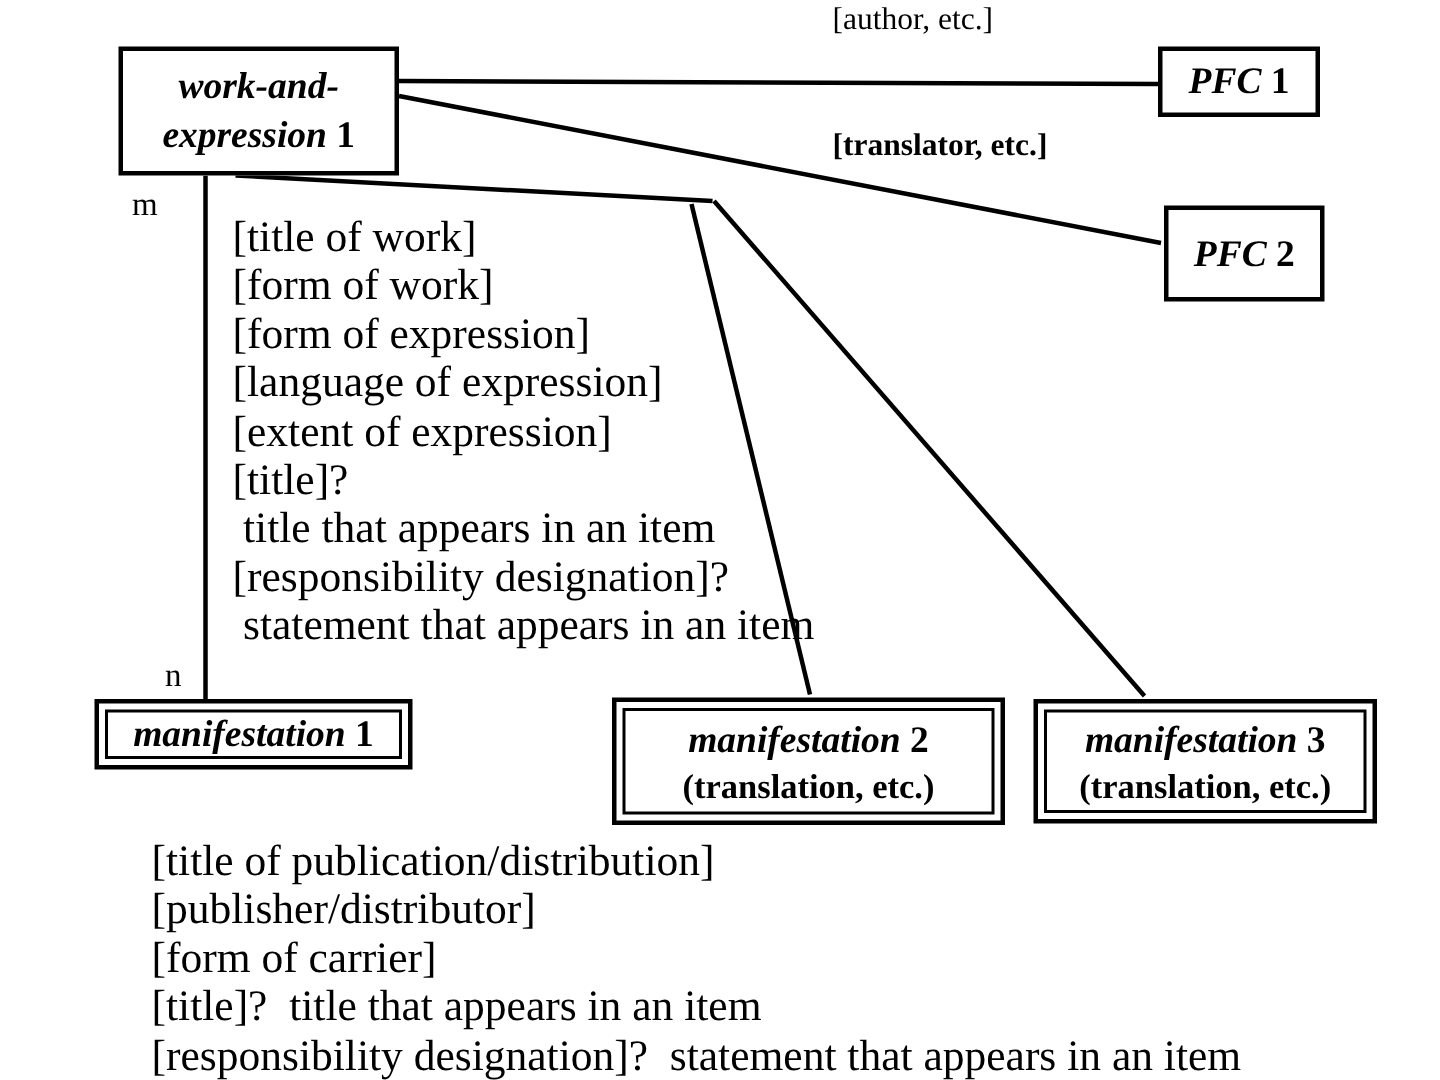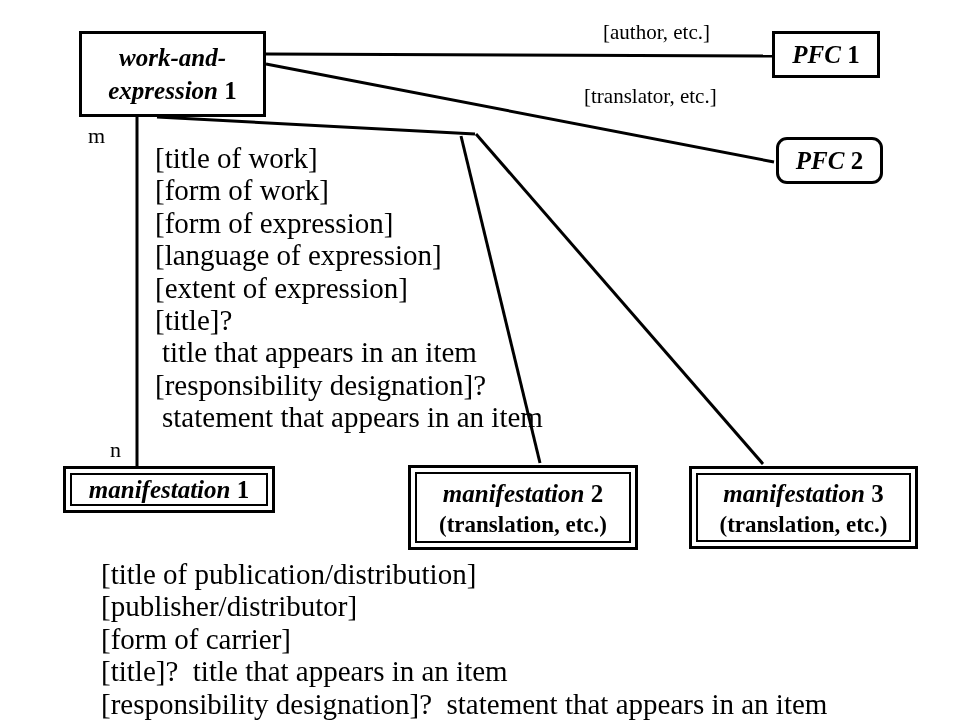--- a/index.html
+++ b/index.html
@@ -47,26 +47,26 @@
   </svg>
 
   <div class="entity-box" style="left:79px;top:31px;width:187px;height:86px;">
     <div class="entity-title"><span>work-and-</span><br><span>expression</span> <span class="num">1</span></div>
   </div>
 
   <div class="entity-box" style="left:772px;top:31px;width:108px;height:47px;">
     <div class="entity-title"><span>PFC</span> <span class="num">1</span></div>
   </div>
 
-  <div class="entity-box" style="left:776px;top:137px;width:107px;height:47px;border-radius:11px;">
+  <div class="entity-box" style="left:776px;top:137px;width:107px;height:64px;">
     <div class="entity-title"><span>PFC</span> <span class="num">2</span></div>
   </div>
 
-  <div class="rel-label" style="left:555px;top:20px;margin-left:48px;">[author, etc.]</div>
-  <div class="rel-label" style="left:584px;top:84px;">[translator, etc.]</div>
+  <div class="rel-label" style="left:555px;top:0;">[author, etc.]</div>
+  <div class="rel-label" style="left:555px;top:84px;font-weight:bold;">[translator, etc.]</div>
 
   <div class="card-label" style="left:88px;top:124px;">m</div>
   <div class="card-label" style="left:110px;top:438px;">n</div>
 
   <div class="attr-list" style="left:155px;top:142px;">
     <div class="attr-item">[title of work]</div>
     <div class="attr-item">[form of work]</div>
     <div class="attr-item">[form of expression]</div>
     <div class="attr-item">[language of expression]</div>
     <div class="attr-item">[extent of expression]</div>
@@ -75,21 +75,21 @@
     <div class="attr-item">[responsibility designation]?</div>
     <div class="attr-item indent">statement that appears in an item</div>
   </div>
 
   <div class="entity-box" style="left:63px;top:466px;width:212px;height:47px;border-width:3px;">
     <div class="double-inner">
       <div class="entity-title" style="line-height:30px;"><span>manifestation</span> <span class="num">1</span></div>
     </div>
   </div>
 
-  <div class="entity-box" style="left:408px;top:465px;width:230px;height:85px;">
+  <div class="entity-box" style="left:408px;top:465px;width:262px;height:85px;">
     <div class="double-inner">
       <div class="entity-title" style="line-height:34px;"><span>manifestation</span> <span class="num">2</span></div>
       <div class="subtitle">(translation, etc.)</div>
     </div>
   </div>
 
   <div class="entity-box" style="left:689px;top:466px;width:229px;height:83px;text-align:center;">
     <div class="double-inner">
       <div class="entity-title" style="line-height:34px;"><span>manifestation</span> <span class="num">3</span></div>
       <div class="subtitle">(translation, etc.)</div>

